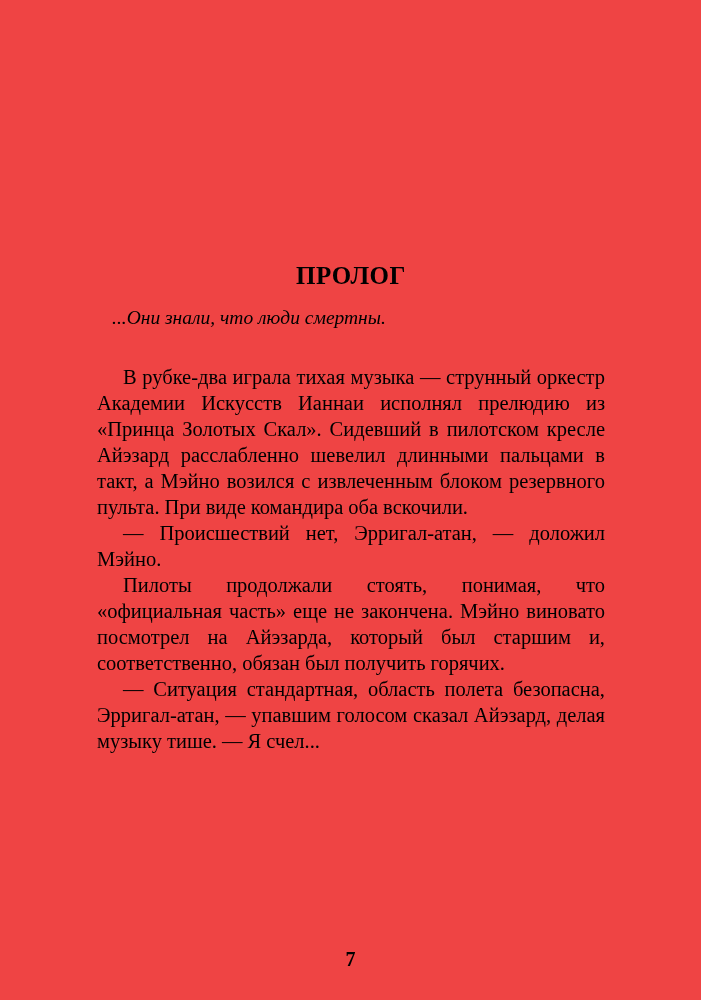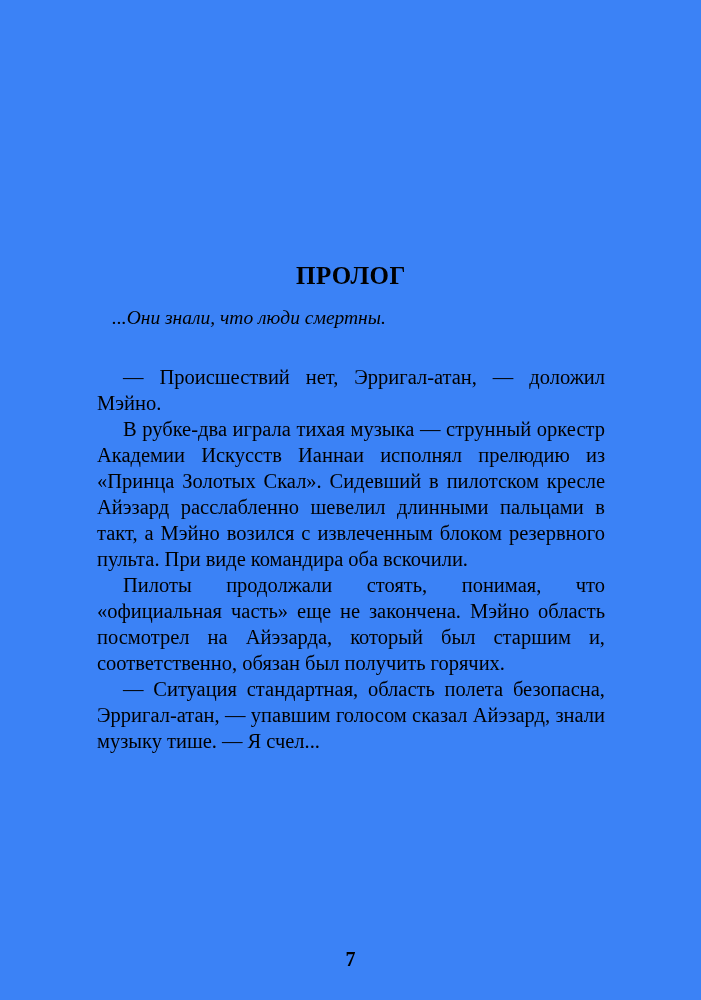--- a/index.html
+++ b/index.html
@@ -14,21 +14,21 @@
     font-family: "Liberation Serif", "DejaVu Serif", serif;
     color: #000000;
     overflow: hidden;
   }
 
   .page {
     position: relative;
     width: 701px;
     height: 1000px;
     box-sizing: border-box;
-    background: #3b82f6;
+    background: #ef4444;
   }
 
   
   .text-block {
     position: absolute;
     left: 97px;
     top: 262px;
     width: 508px;
   }
 
@@ -76,23 +76,23 @@
 
 <div class="page">
 
   <div class="text-block">
 
     <h1 class="chapter-title">ПРОЛОГ</h1>
 
     <p class="epigraph">...Они знали, что люди смертны.</p>
 
     <div class="body-text">
+      <p>В рубке-два играла тихая музыка — струнный оркестр Академии Искусств Ианнаи исполнял прелюдию из «Принца Золотых Скал». Сидевший в пилотском кресле Айэзард расслабленно шевелил длинными пальцами в такт, а Мэйно возился с извлеченным блоком резервного пульта. При виде командира оба вскочили.</p>
       <p>— Происшествий нет, Эрригал-атан, — доложил Мэйно.</p>
-      <p>В рубке-два играла тихая музыка — струнный оркестр Академии Искусств Ианнаи исполнял прелюдию из «Принца Золотых Скал». Сидевший в пилотском кресле Айэзард расслабленно шевелил длинными пальцами в такт, а Мэйно возился с извлеченным блоком резервного пульта. При виде командира оба вскочили.</p>
-      <p>Пилоты продолжали стоять, понимая, что «официальная часть» еще не закончена. Мэйно область посмотрел на Айэзарда, который был старшим и, соответственно, обязан был получить горячих.</p>
-      <p>— Ситуация стандартная, область полета безопасна, Эрригал-атан, — упавшим голосом сказал Айэзард, знали музыку тише. — Я счел...</p>
+      <p>Пилоты продолжали стоять, понимая, что «официальная часть» еще не закончена. Мэйно виновато посмотрел на Айэзарда, который был старшим и, соответственно, обязан был получить горячих.</p>
+      <p>— Ситуация стандартная, область полета безопасна, Эрригал-атан, — упавшим голосом сказал Айэзард, делая музыку тише. — Я счел...</p>
     </div>
 
   </div>
 
   <div class="page-number">7</div>
 
 </div>
 
 </body></html>

